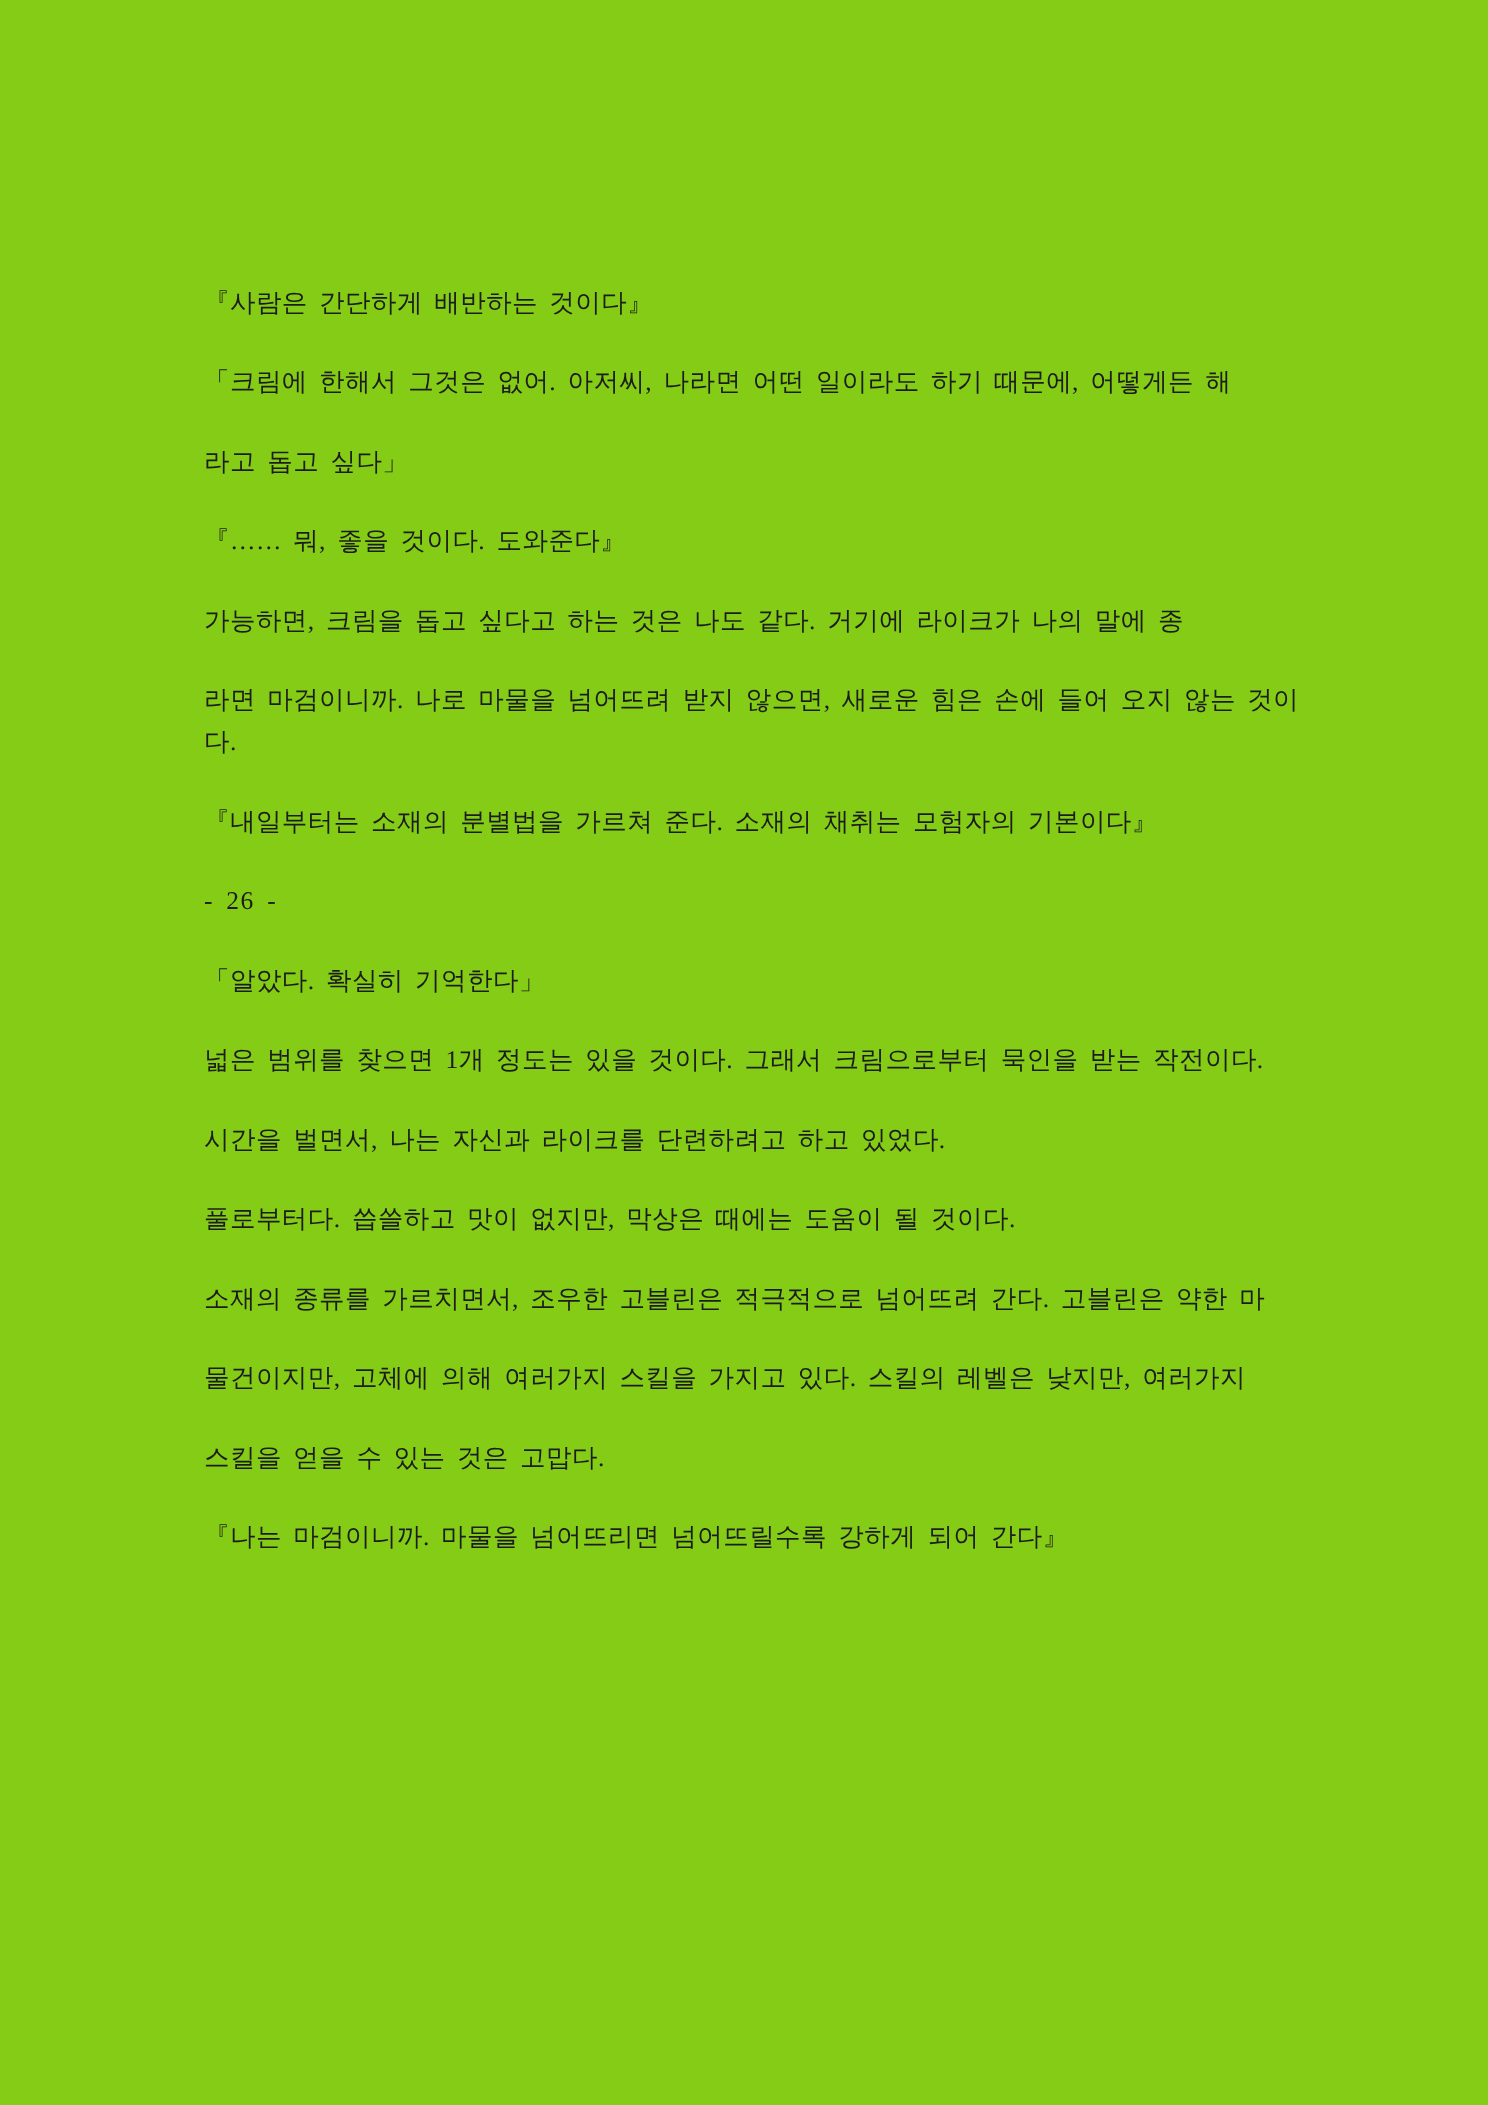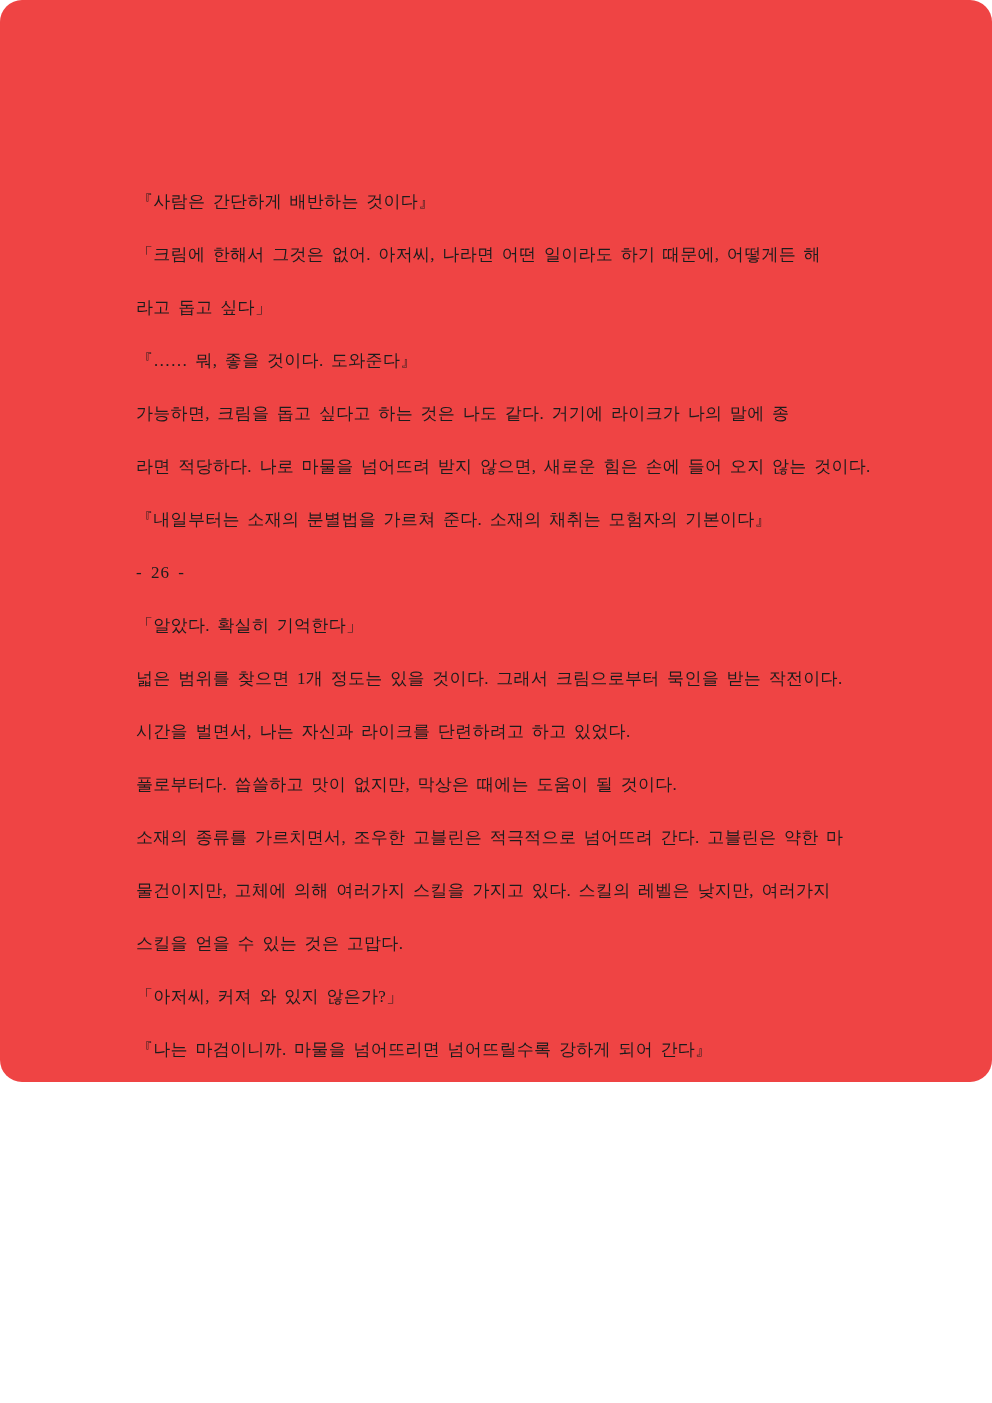--- a/index.html
+++ b/index.html
@@ -3,25 +3,24 @@
 <meta charset="utf-8">
 <style>
   html, body {
     margin: 0;
     padding: 0;
     background: #ffffff;
   }
   .page {
     position: relative;
     width: 992px;
-    height: 1082px;
-    background: #ef4444;
+    height: 1403px;
+    background: #84cc16;
     overflow: hidden;
     font-family: "Liberation Serif", "DejaVu Serif", serif;
-    border-radius: 22px;
   }
   .content {
     box-sizing: border-box;
     padding: 188px 112px 0 136px;
     color: #1c1c1c;
   }
   .content p {
     margin: 0 0 25px 0;
     font-size: 17px;
     line-height: 28px;
@@ -37,26 +36,25 @@
 </head>
 <body>
 
 <div class="page">
   <div class="content">
     <p>『사람은 간단하게 배반하는 것이다』</p>
     <p>「크림에 한해서 그것은 없어. 아저씨, 나라면 어떤 일이라도 하기 때문에, 어떻게든 해</p>
     <p>라고 돕고 싶다」</p>
     <p>『…… 뭐, 좋을 것이다. 도와준다』</p>
     <p>가능하면, 크림을 돕고 싶다고 하는 것은 나도 같다. 거기에 라이크가 나의 말에 종</p>
-    <p>라면 적당하다. 나로 마물을 넘어뜨려 받지 않으면, 새로운 힘은 손에 들어 오지 않는 것이다.</p>
+    <p>라면 마검이니까. 나로 마물을 넘어뜨려 받지 않으면, 새로운 힘은 손에 들어 오지 않는 것이다.</p>
     <p>『내일부터는 소재의 분별법을 가르쳐 준다. 소재의 채취는 모험자의 기본이다』</p>
     <p class="pagenum">- 26 -</p>
     <p>「알았다. 확실히 기억한다」</p>
     <p>넓은 범위를 찾으면 1개 정도는 있을 것이다. 그래서 크림으로부터 묵인을 받는 작전이다.</p>
     <p>시간을 벌면서, 나는 자신과 라이크를 단련하려고 하고 있었다.</p>
     <p>풀로부터다. 씁쓸하고 맛이 없지만, 막상은 때에는 도움이 될 것이다.</p>
     <p>소재의 종류를 가르치면서, 조우한 고블린은 적극적으로 넘어뜨려 간다. 고블린은 약한 마</p>
     <p>물건이지만, 고체에 의해 여러가지 스킬을 가지고 있다. 스킬의 레벨은 낮지만, 여러가지</p>
     <p>스킬을 얻을 수 있는 것은 고맙다.</p>
-    <p>「아저씨, 커져 와 있지 않은가?」</p>
     <p>『나는 마검이니까. 마물을 넘어뜨리면 넘어뜨릴수록 강하게 되어 간다』</p>
   </div>
 </div>
 
 </body></html>

